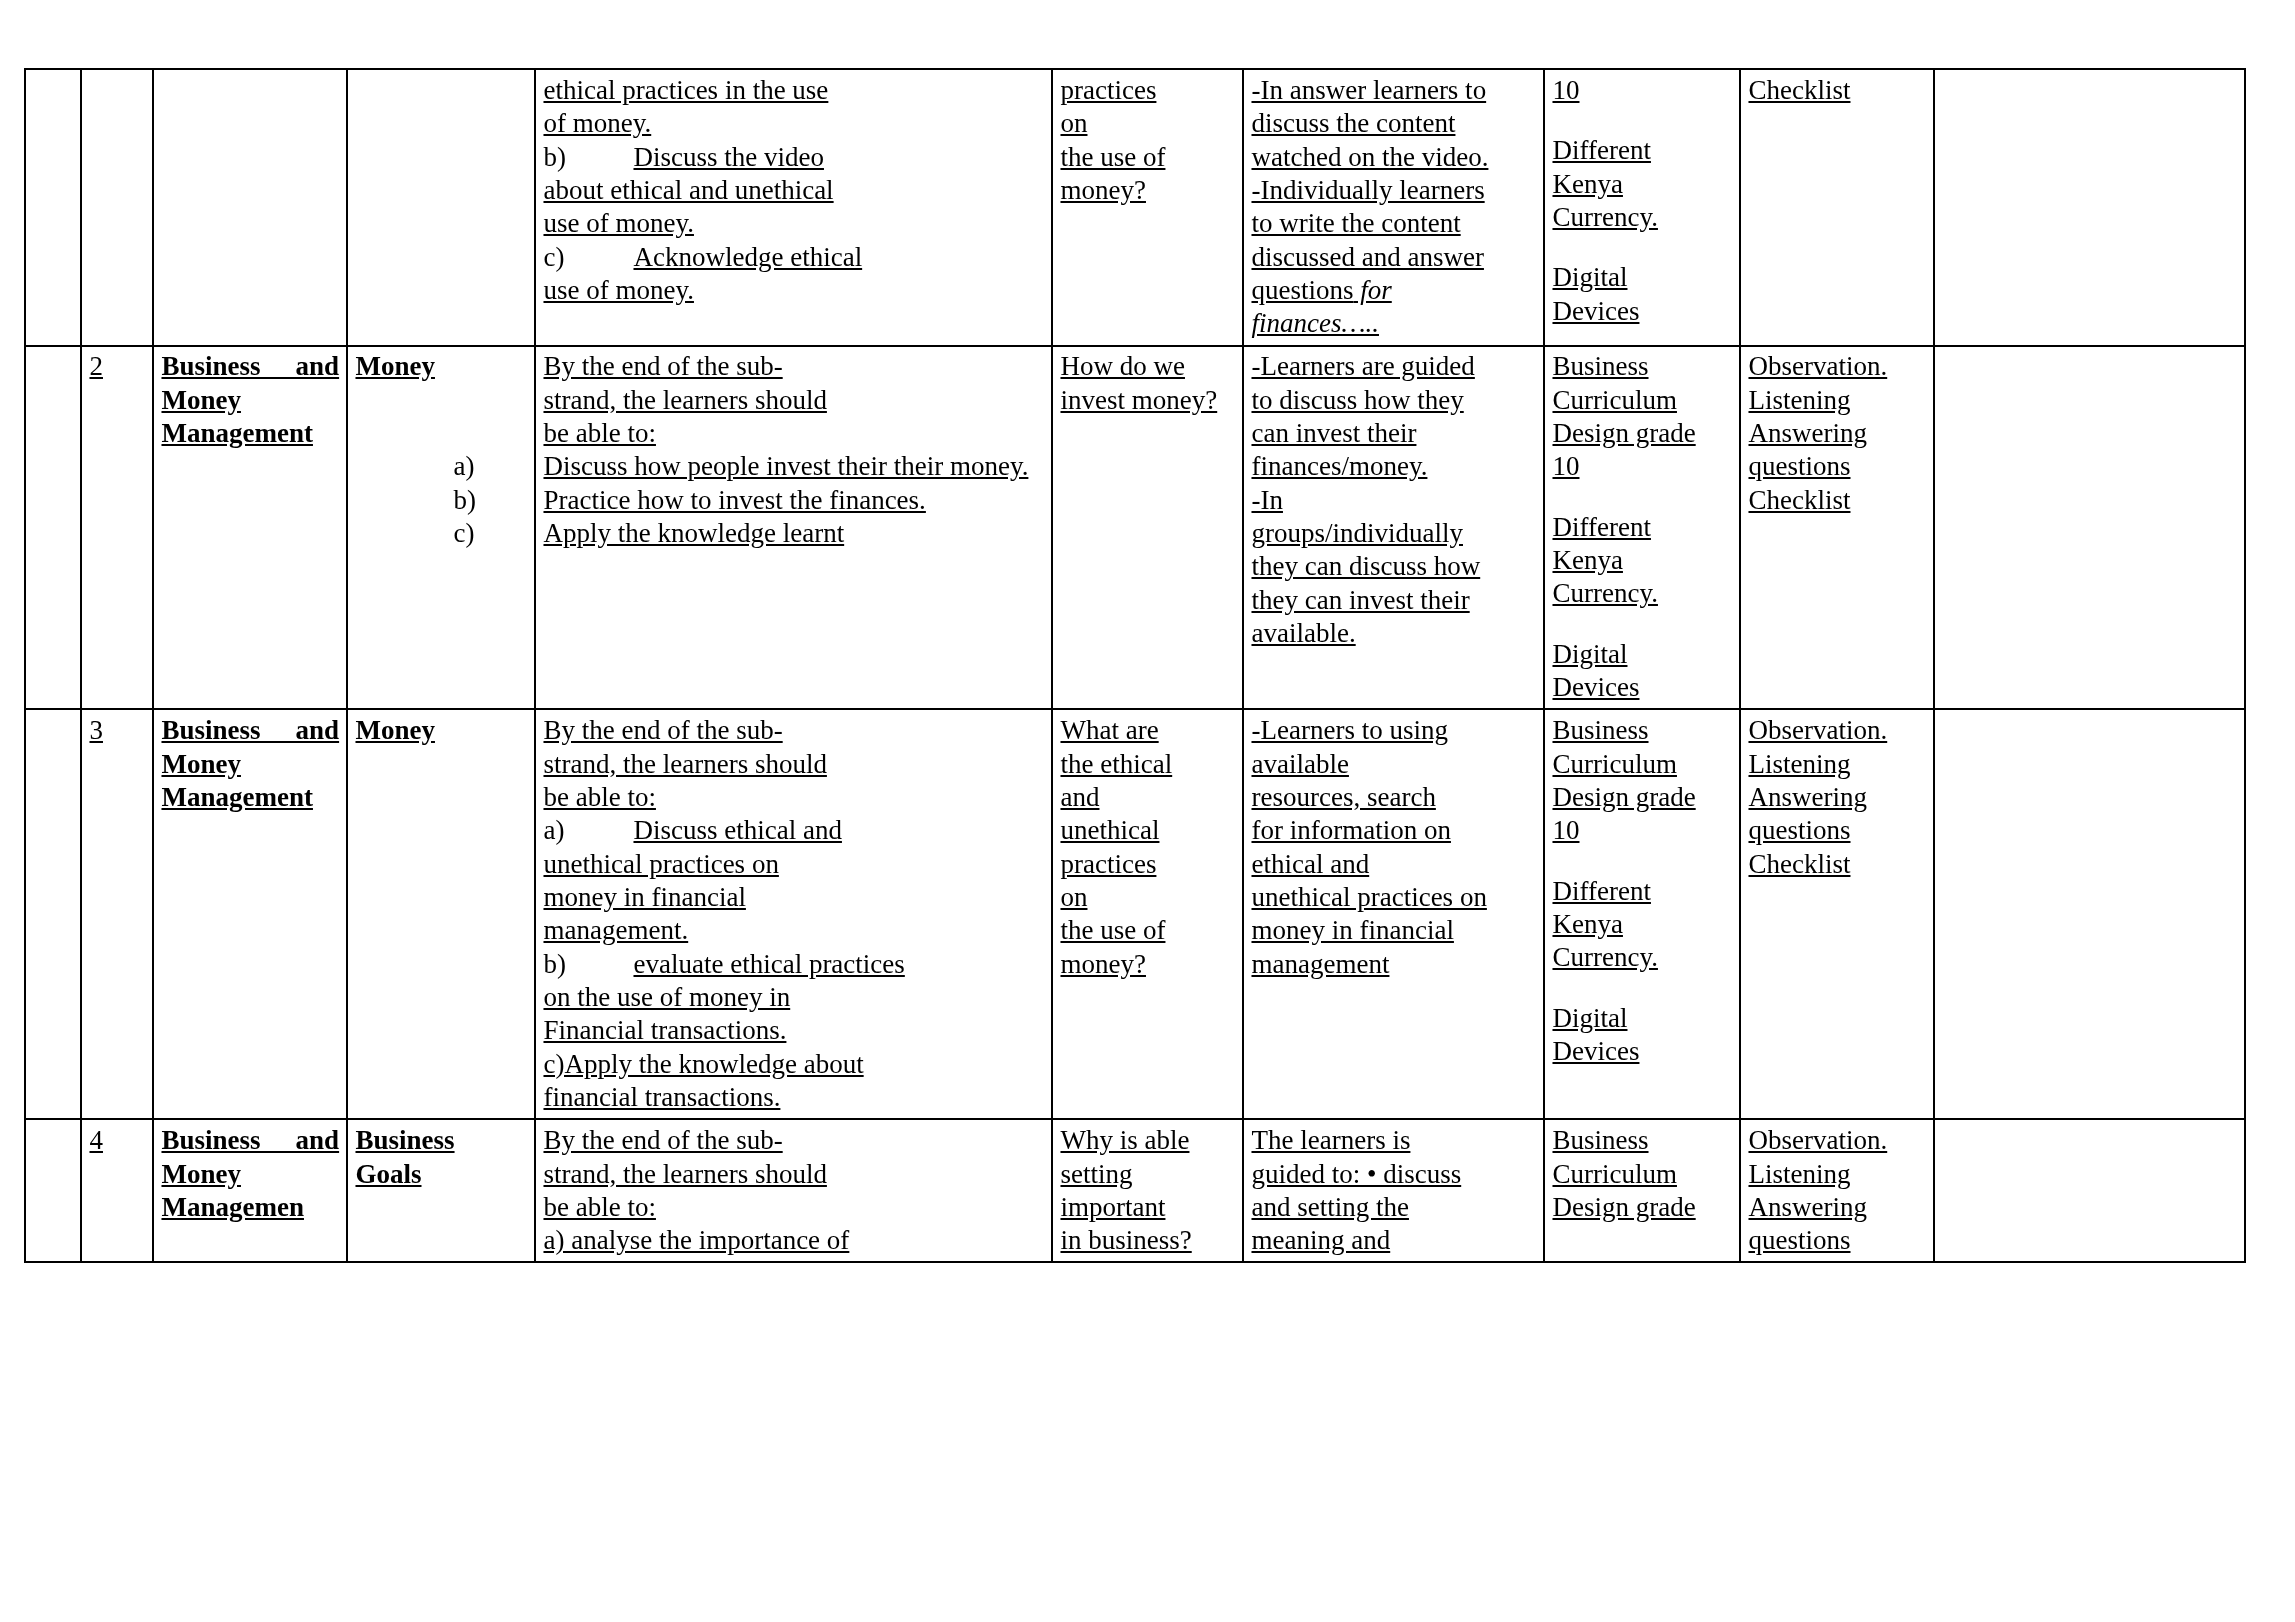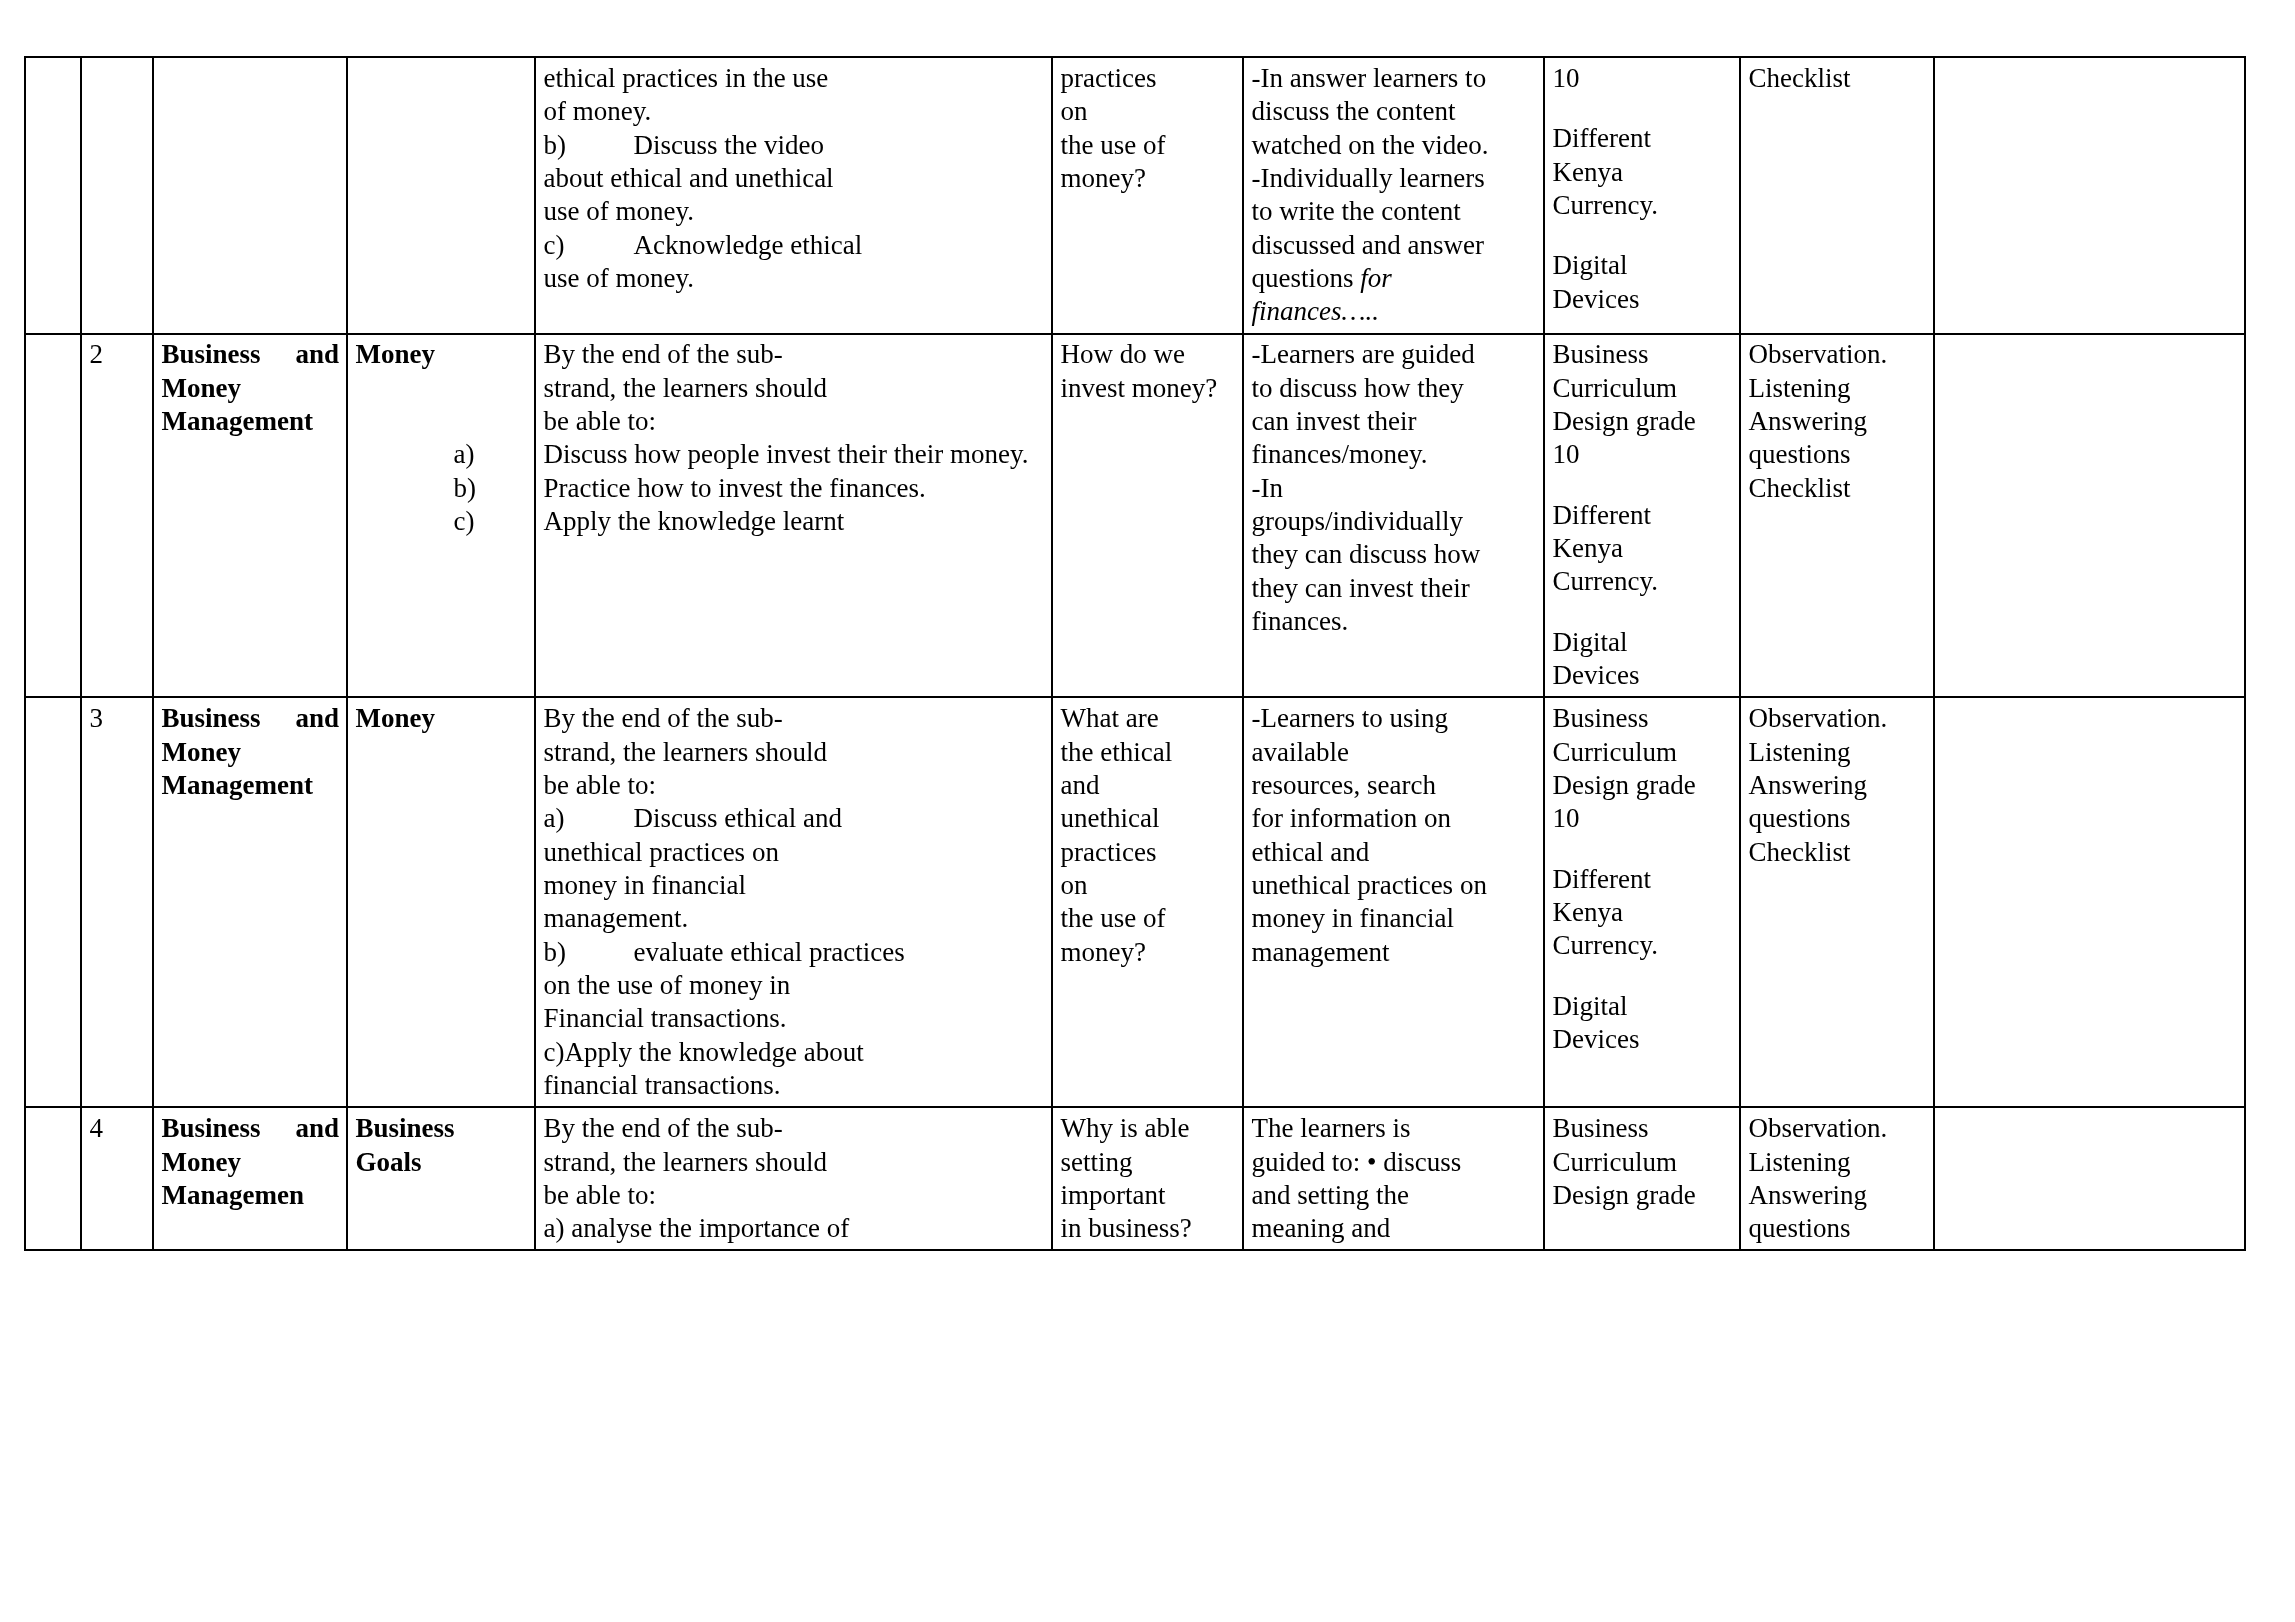--- a/index.html
+++ b/index.html
@@ -21,24 +21,25 @@
     left: 0;
     top: 0;
     width: 2295px;
     height: 1623px;
   }
 
   
   .sow-table {
     position: absolute;
     left: 23.6px;
-    top: 56px;
+    top: 68px;
     width: 2221px;
     border-collapse: collapse;
     table-layout: fixed;
+    text-decoration: underline;
   }
 
   .sow-table td {
     border: 2px solid #000000;
     vertical-align: top;
     padding: 3.9px 6.5px 3.9px 7.9px;
     font-size: 27px;
     line-height: 1.235;
     font-family: "Liberation Serif", "DejaVu Serif", serif;
   }
@@ -196,21 +197,21 @@
 
         <td class="lines">
           <p>-Learners are guided</p>
           <p>to discuss how they</p>
           <p>can invest their</p>
           <p>finances/money.</p>
           <p>-In</p>
           <p>groups/individually</p>
           <p>they can discuss how</p>
           <p>they can invest their</p>
-          <p>finances.</p>
+          <p>available.</p>
         </td>
 
         <td class="lines">
           <p>Business</p>
           <p>Curriculum</p>
           <p>Design grade</p>
           <p>10</p>
           <p class="blank-line"></p>
           <p>Different</p>
           <p>Kenya</p>

